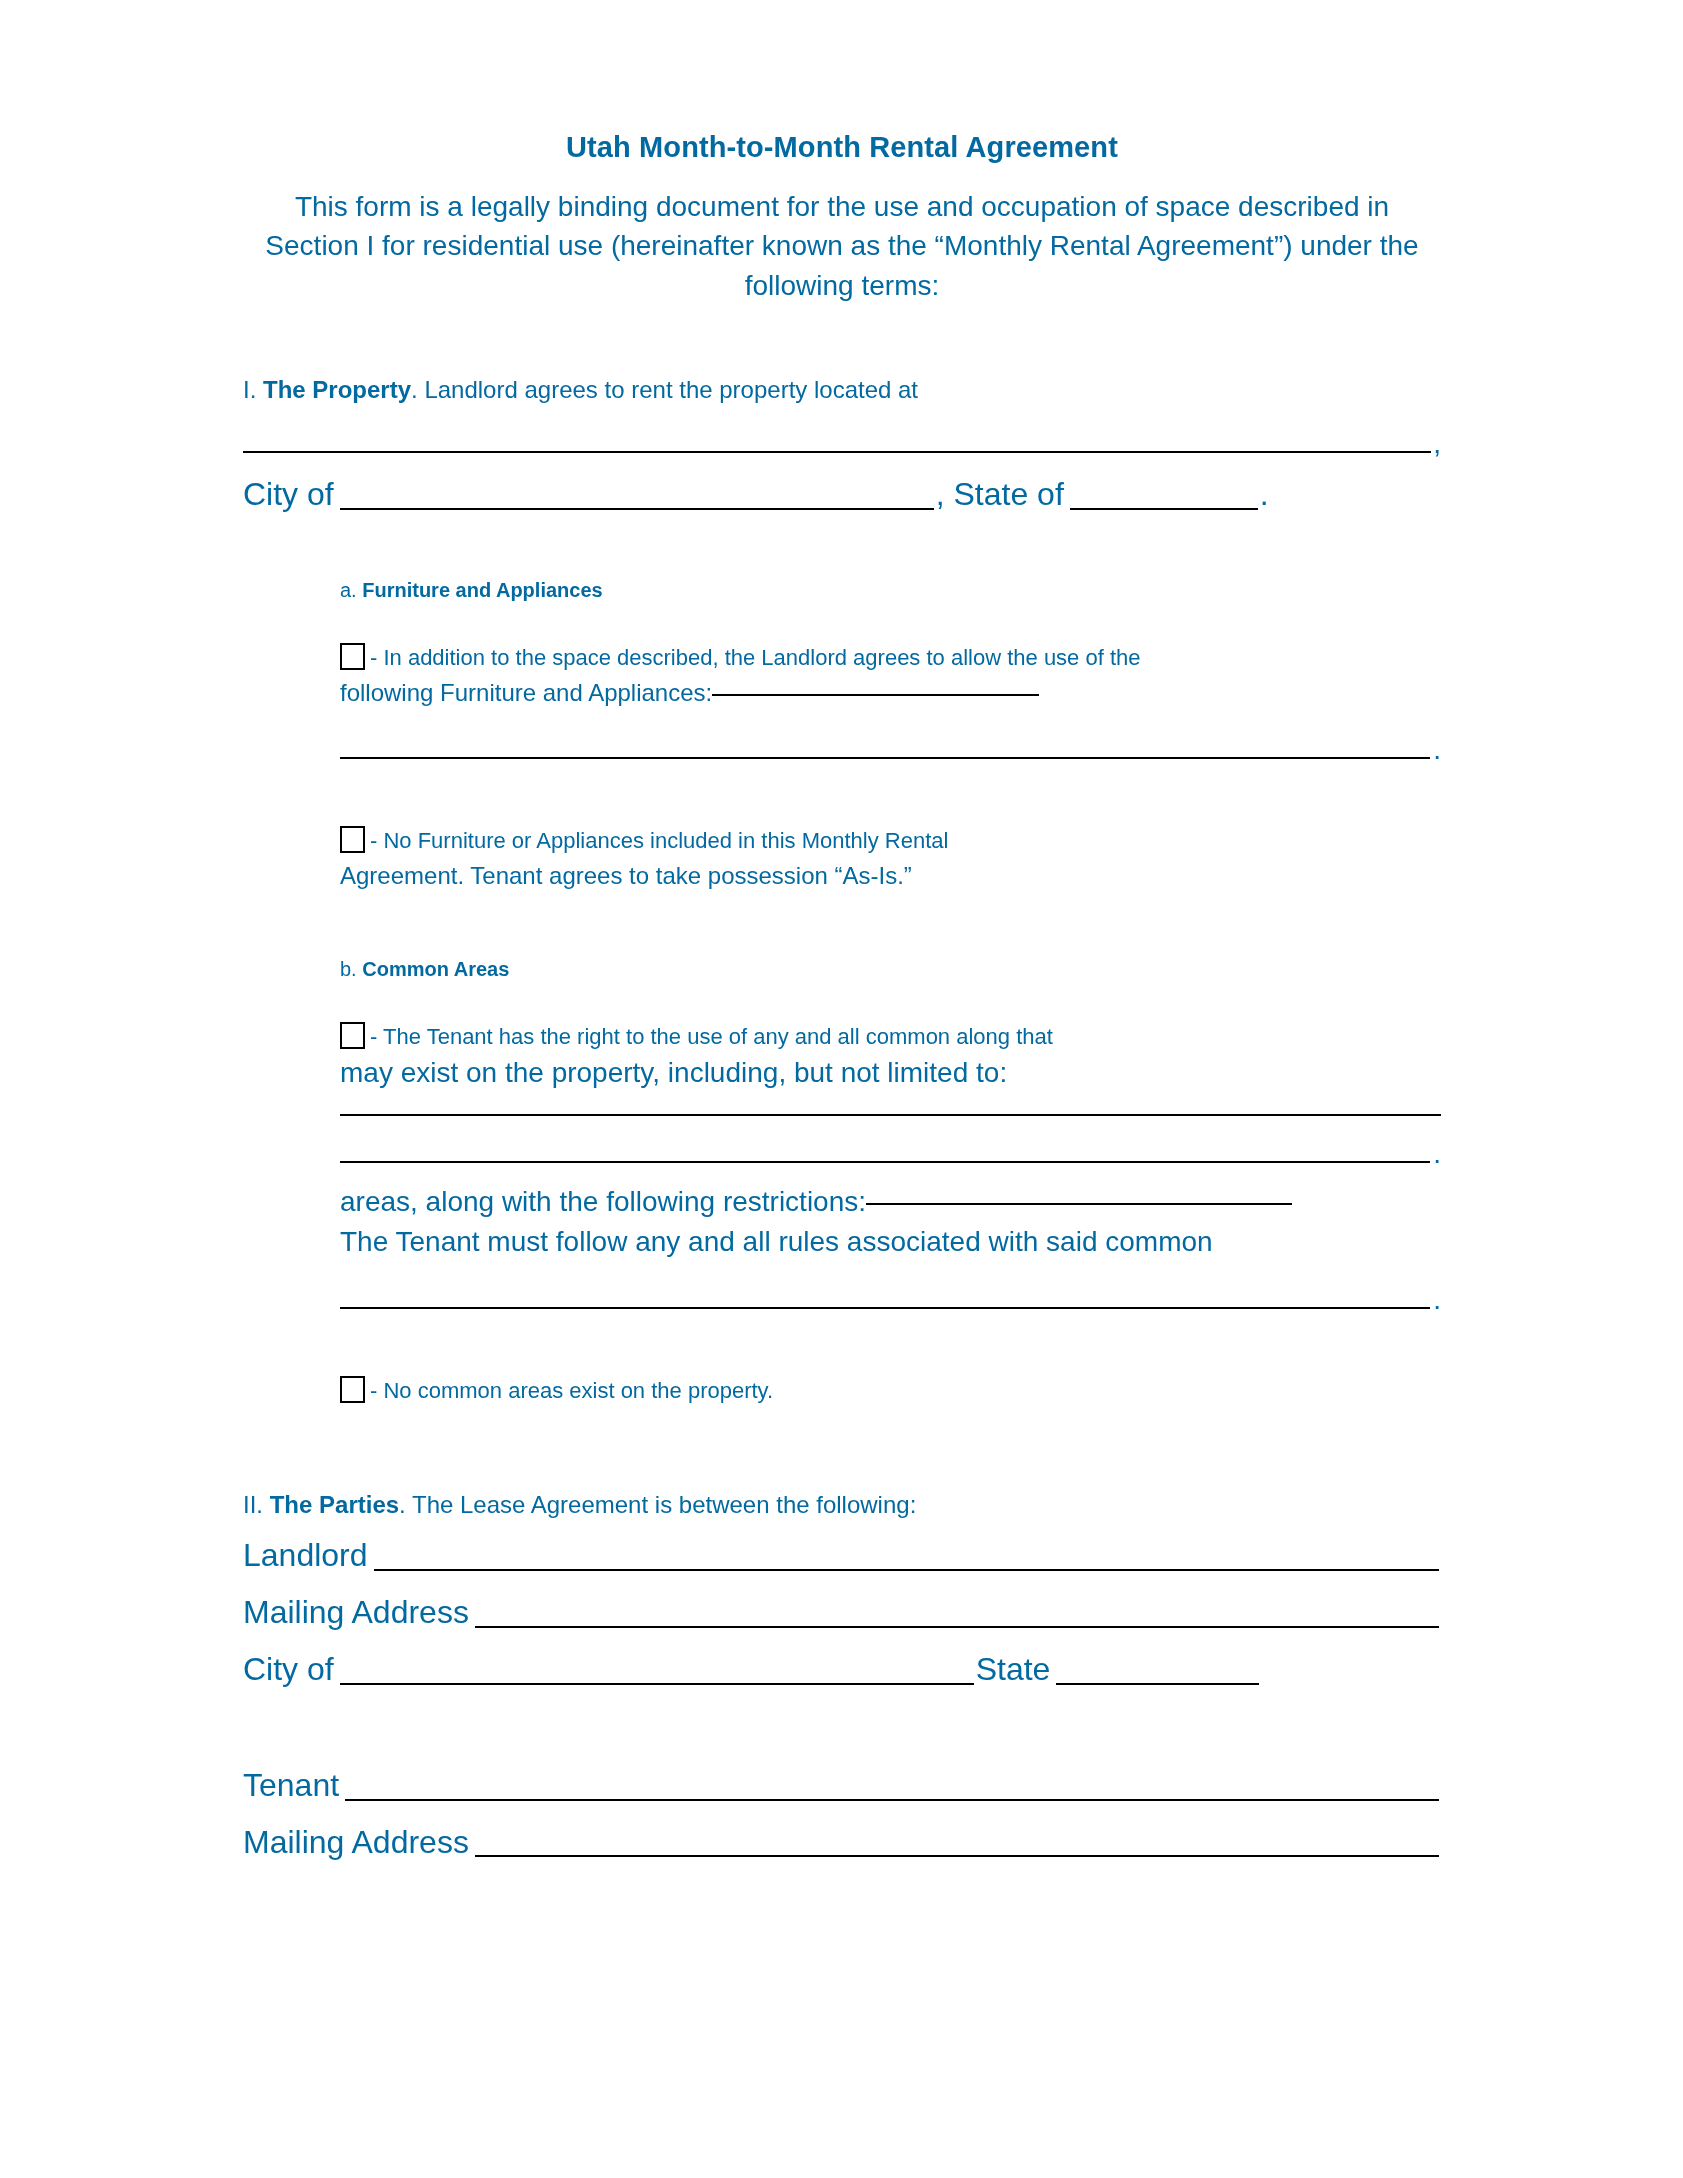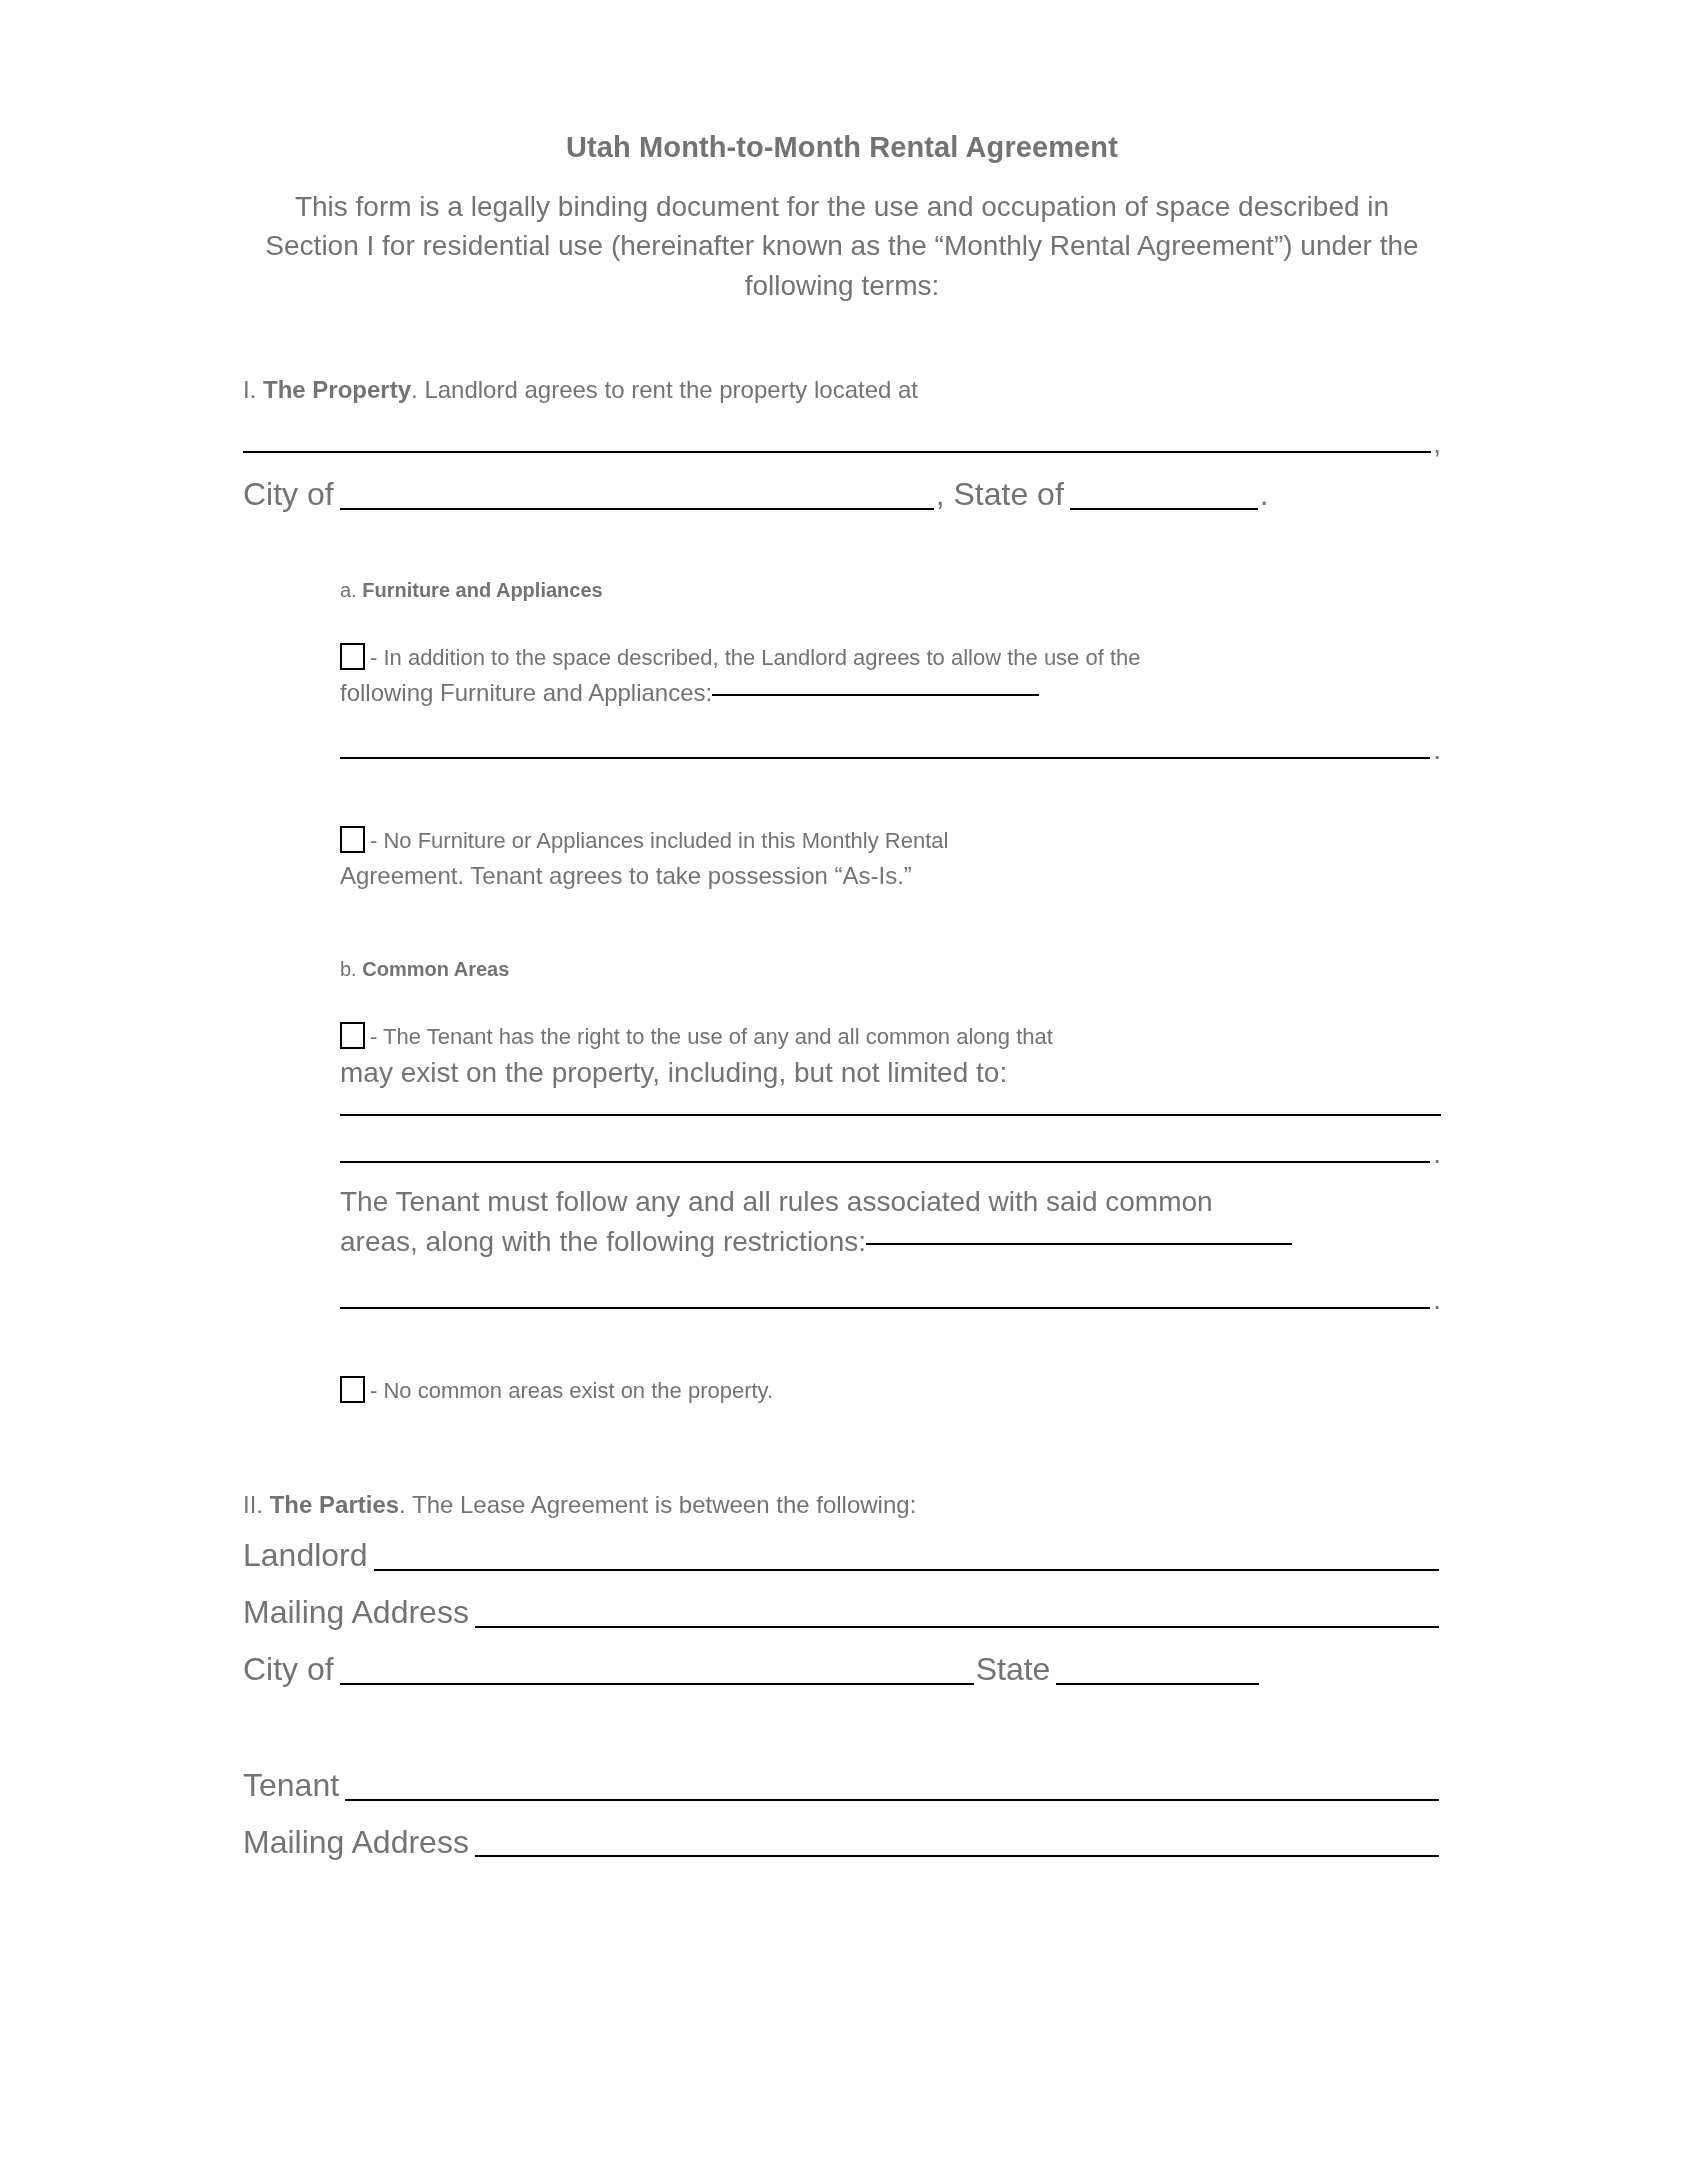--- a/index.html
+++ b/index.html
@@ -6,21 +6,21 @@
     margin: 0;
     padding: 0;
     background: #ffffff;
   }
   .page {
     position: relative;
     width: 1683px;
     height: 2178px;
     background: #ffffff;
     font-family: "Liberation Sans", sans-serif;
-    color: #737373;
+    color: #0369a1;
     box-sizing: border-box;
     overflow: hidden;
   }
   .content {
     position: absolute;
     left: 243px;
     top: 129px;
     width: 1198px;
   }
 
@@ -245,24 +245,24 @@
         <div class="full-rule"></div>
         <div class="spacer-sm"></div>
         <div class="rule-period">
           <span class="fill"></span>
           <span class="tail">.</span>
         </div>
       </div>
 
       <div class="spacer-xs"></div>
 
-      <div class="big-para">The Tenant must follow any and all rules associated with said common</div>
       <div class="big-para">
         <span>areas, along with the following restrictions:</span><span class="inline-fill-restrict"></span>
       </div>
+      <div class="big-para">The Tenant must follow any and all rules associated with said common</div>
 
       <div class="spacer-sm"></div>
 
       <div class="sub-rule-wrap">
         <div class="rule-period">
           <span class="fill"></span>
           <span class="tail">.</span>
         </div>
       </div>
 

